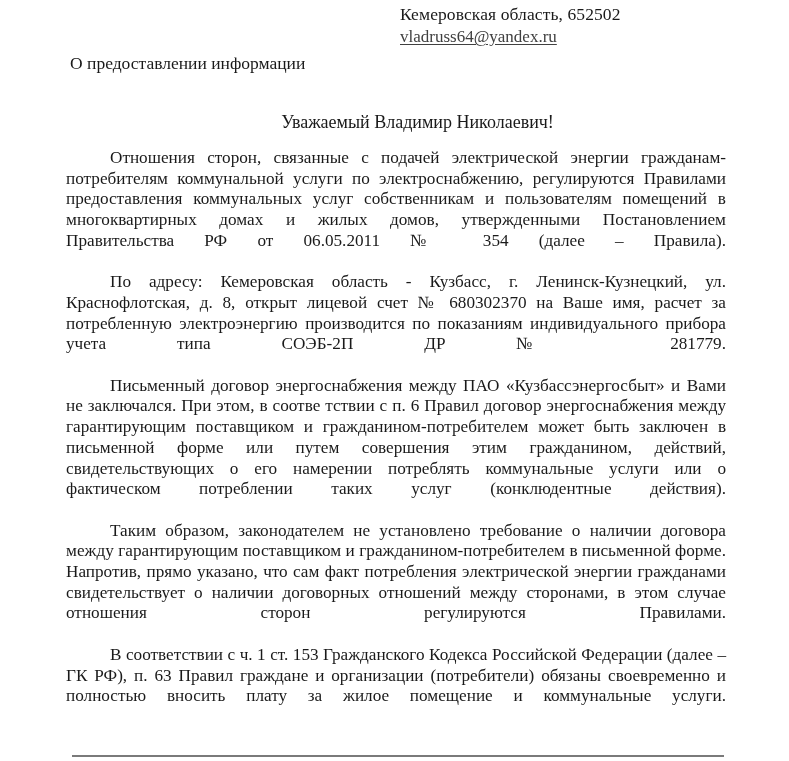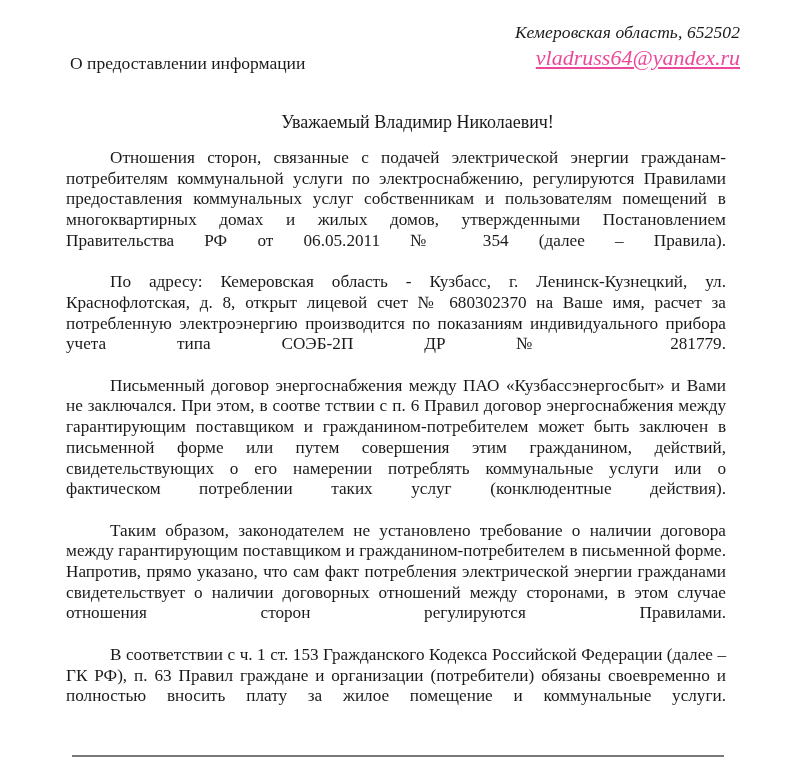--- a/index.html
+++ b/index.html
@@ -22,37 +22,36 @@
     position: absolute;
     inset: 0;
     width: 789px;
     height: 761px;
     box-sizing: border-box;
   }
 
   
   .header-block {
     position: absolute;
-    top: 22px;
+    top: 4px;
     left: 400px;
     width: 340px;
-    text-align: right;
+    text-align: left;
     line-height: 1.25;
-    font-style: italic;
   }
   .header-line {
     font-size: 17.5px;
     letter-spacing: 0.1px;
     white-space: nowrap;
   }
   .header-email {
-    font-size: 22px;
+    font-size: 17px;
     text-decoration: underline;
     text-underline-offset: 2px;
-    color: #ec4899;
+    color: #404040;
     white-space: nowrap;
   }
 
   
   .subject {
     position: absolute;
     top: 53px;
     left: 70px;
     font-size: 17.5px;
   }

